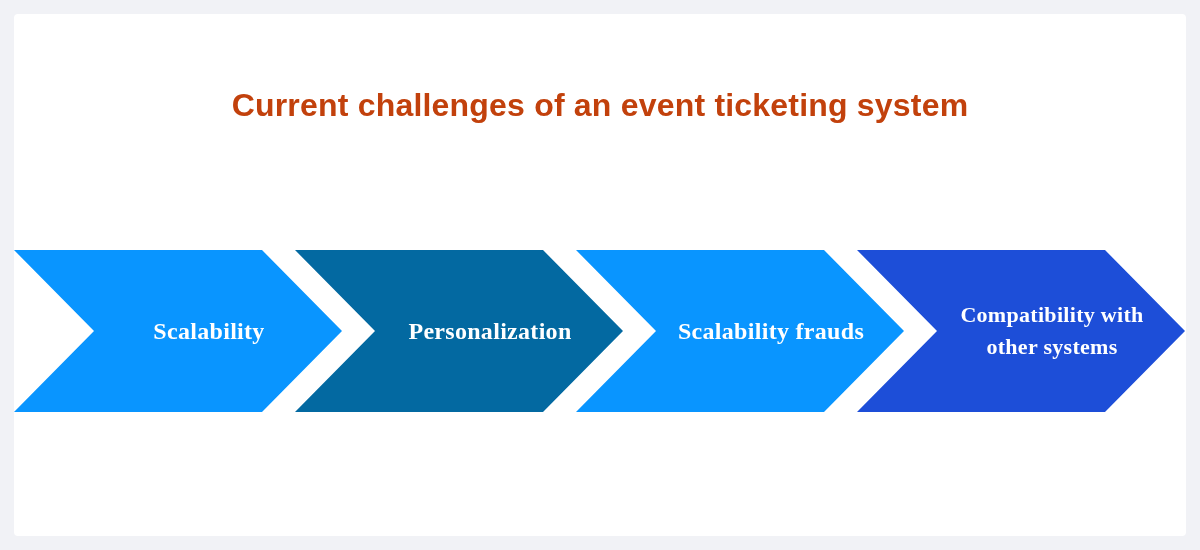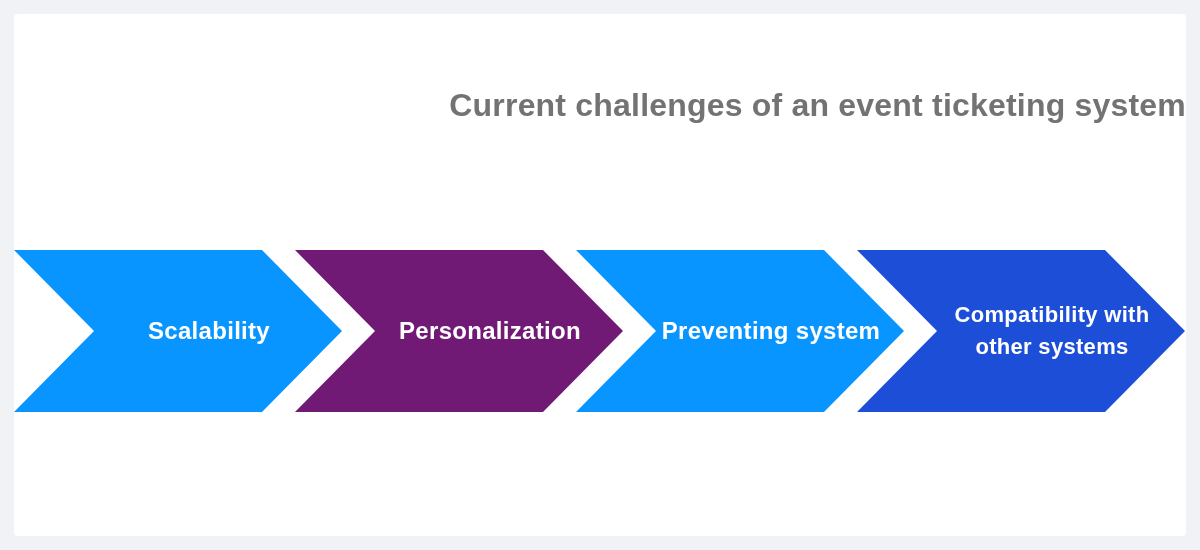--- a/index.html
+++ b/index.html
@@ -36,20 +36,21 @@
     letter-spacing: 0.2px;
   }
   .arrow-row {
     position: absolute;
     top: 236px;
     left: 0;
     width: 100%;
     height: 162px;
     display: flex;
     align-items: center;
+    font-family: Liberation Serif, serif;
   }
   .chevron {
     width: 328px;
     height: 162px;
     flex: 0 0 328px;
     clip-path: polygon(80px 50%, 0 0, 248px 0, 328px 50%, 248px 100%, 0 100%);
     display: flex;
     align-items: center;
     justify-content: center;
     box-sizing: border-box;
@@ -69,29 +70,29 @@
   }
   .chevron.small-label .label {
     font-size: 22px;
     line-height: 1.45;
   }
 </style>
 </head>
 <body style="background: rgb(241, 242, 246);">
 
 <div class="card" style="background: rgb(255, 255, 255);">
-  <div class="title" style="color: #737373; text-align: right;">Current challenges of an event ticketing system</div>
+  <div class="title" style="color: #c2410c;">Current challenges of an event ticketing system</div>
 
   <div class="arrow-row">
     <div class="chevron" style="background: rgb(9, 149, 255);">
       <span class="label" style="color: rgb(255, 255, 255);">Scalability</span>
     </div>
-    <div class="chevron" style="background: #701a75;">
+    <div class="chevron" style="background: #0369a1;">
       <span class="label" style="color: rgb(255, 255, 255);">Personalization</span>
     </div>
     <div class="chevron" style="background: rgb(9, 149, 255);">
-      <span class="label" style="color: rgb(255, 255, 255);">Preventing system</span>
+      <span class="label" style="color: rgb(255, 255, 255);">Scalability frauds</span>
     </div>
     <div class="chevron small-label" style="background: #1d4ed8;">
       <span class="label" style="color: rgb(255, 255, 255);">Compatibility with other systems</span>
     </div>
   </div>
 </div>
 
 </body></html>

